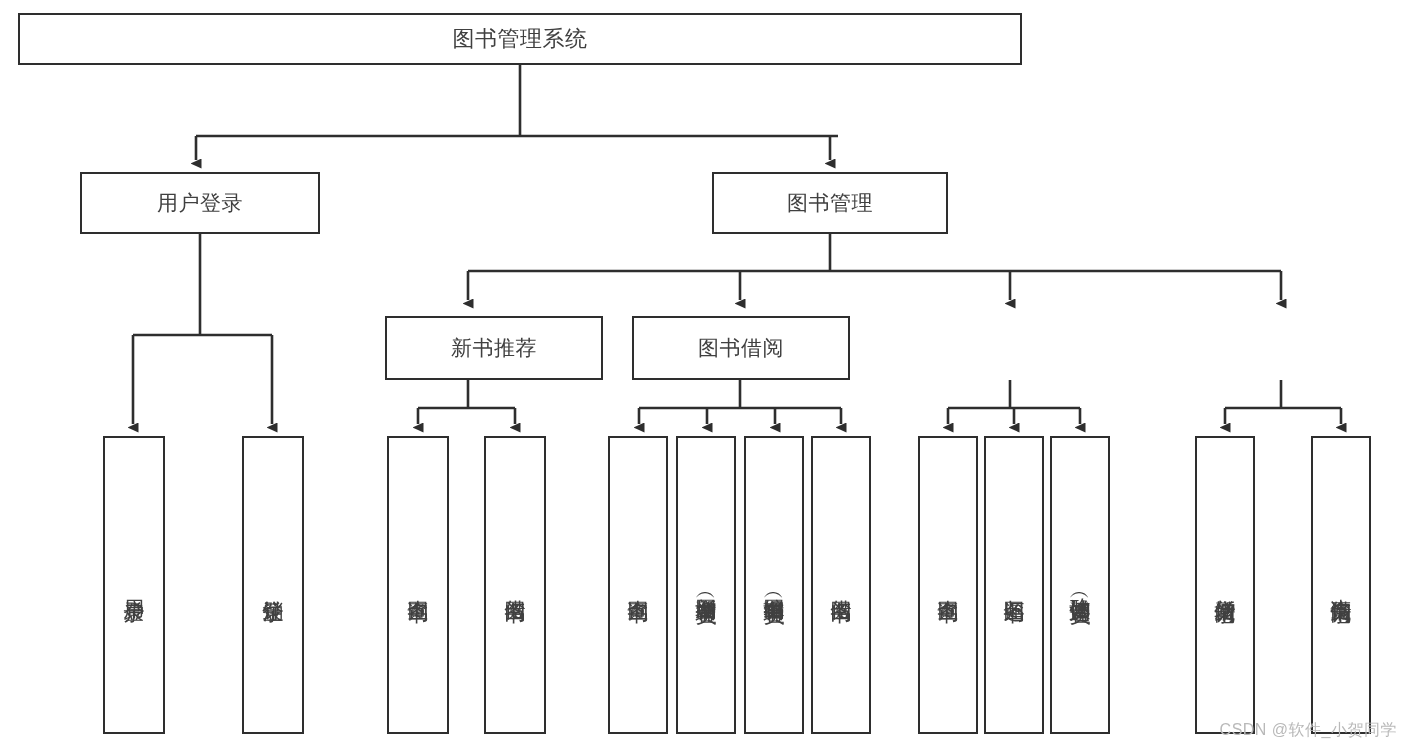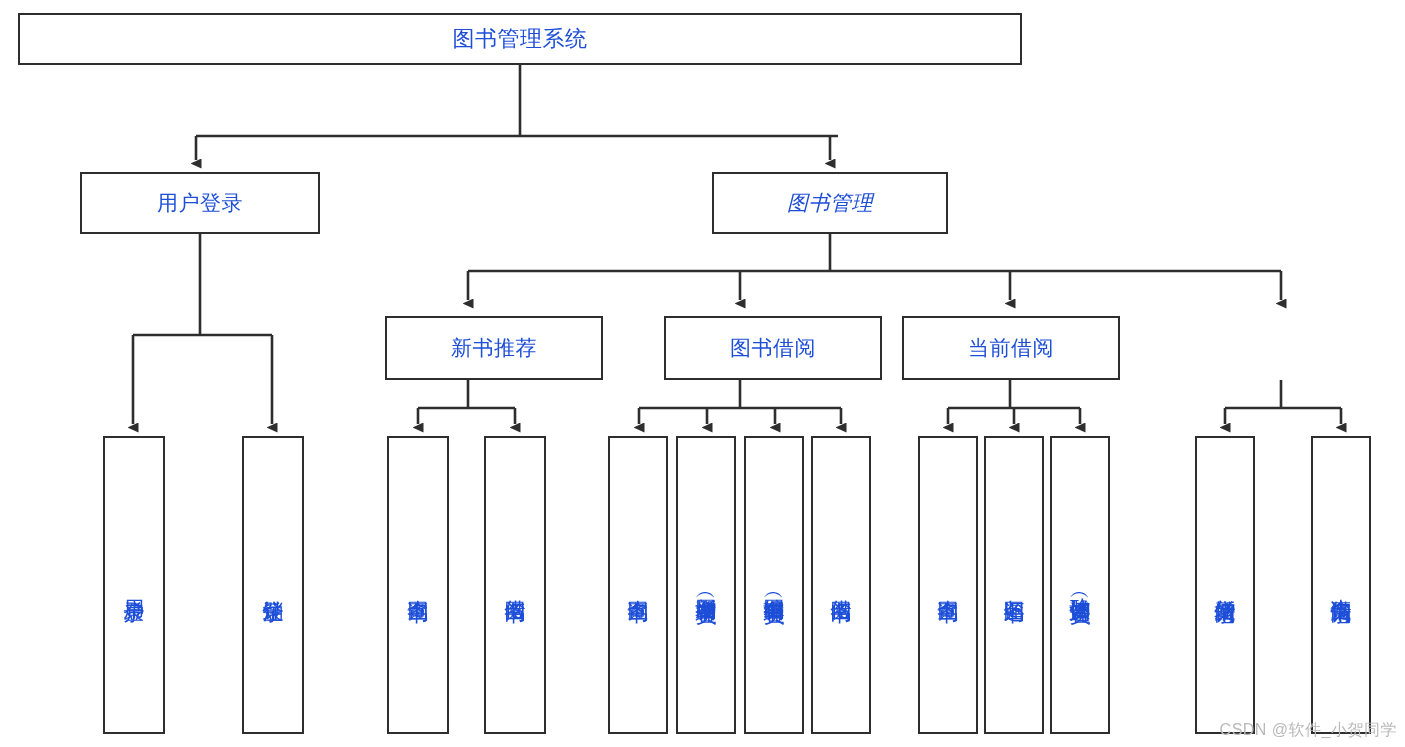--- a/index.html
+++ b/index.html
@@ -27,21 +27,21 @@
     pointer-events: none;
   }
   .node {
     position: absolute;
     box-sizing: border-box;
     background: #ffffff;
     border: 2px solid #2e2e2e;
     display: flex;
     align-items: center;
     justify-content: center;
-    color: #1d4ed8;
+    color: #404040;
   }
   .node-label {
     display: block;
     text-align: center;
     line-height: 1.18;
     white-space: nowrap;
   }
   .node.horizontal .node-label {
     font-size: 21px;
     letter-spacing: 0.5px;
@@ -131,32 +131,29 @@
     </g>
   </svg>
 
   <div class="node root horizontal" style="left:18px; top:13px; width:1004px; height:52px;">
     <span class="node-label">图书管理系统</span>
   </div>
 
   <div class="node horizontal" style="left:80px; top:172px; width:240px; height:62px;">
     <span class="node-label">用户登录</span>
   </div>
-  <div class="node horizontal" style="left:712px; top:172px; width:236px; height:62px;font-style:italic;">
+  <div class="node horizontal" style="left:712px; top:172px; width:236px; height:62px;">
     <span class="node-label">图书管理</span>
   </div>
 
   <div class="node horizontal" style="left:360px; top:316px; width:218px; height:64px;margin-left:25px;">
     <span class="node-label">新书推荐</span>
   </div>
-  <div class="node horizontal" style="left:632px; top:316px; width:218px; height:64px;margin-left:32px;">
+  <div class="node horizontal" style="left:632px; top:316px; width:218px; height:64px;">
     <span class="node-label">图书借阅</span>
-  </div>
-  <div class="node horizontal" style="left:902px; top:316px; width:218px; height:64px;">
-    <span class="node-label">当前借阅</span>
   </div>
 
   <div class="node vertical" style="left:103px; top:436px; width:62px; height:298px;">
     <span class="node-label">用户登录</span>
   </div>
   <div class="node vertical" style="left:242px; top:436px; width:62px; height:298px;">
     <span class="node-label">注销登录</span>
   </div>
 
   <div class="node vertical" style="left:387px; top:436px; width:62px; height:298px;">

